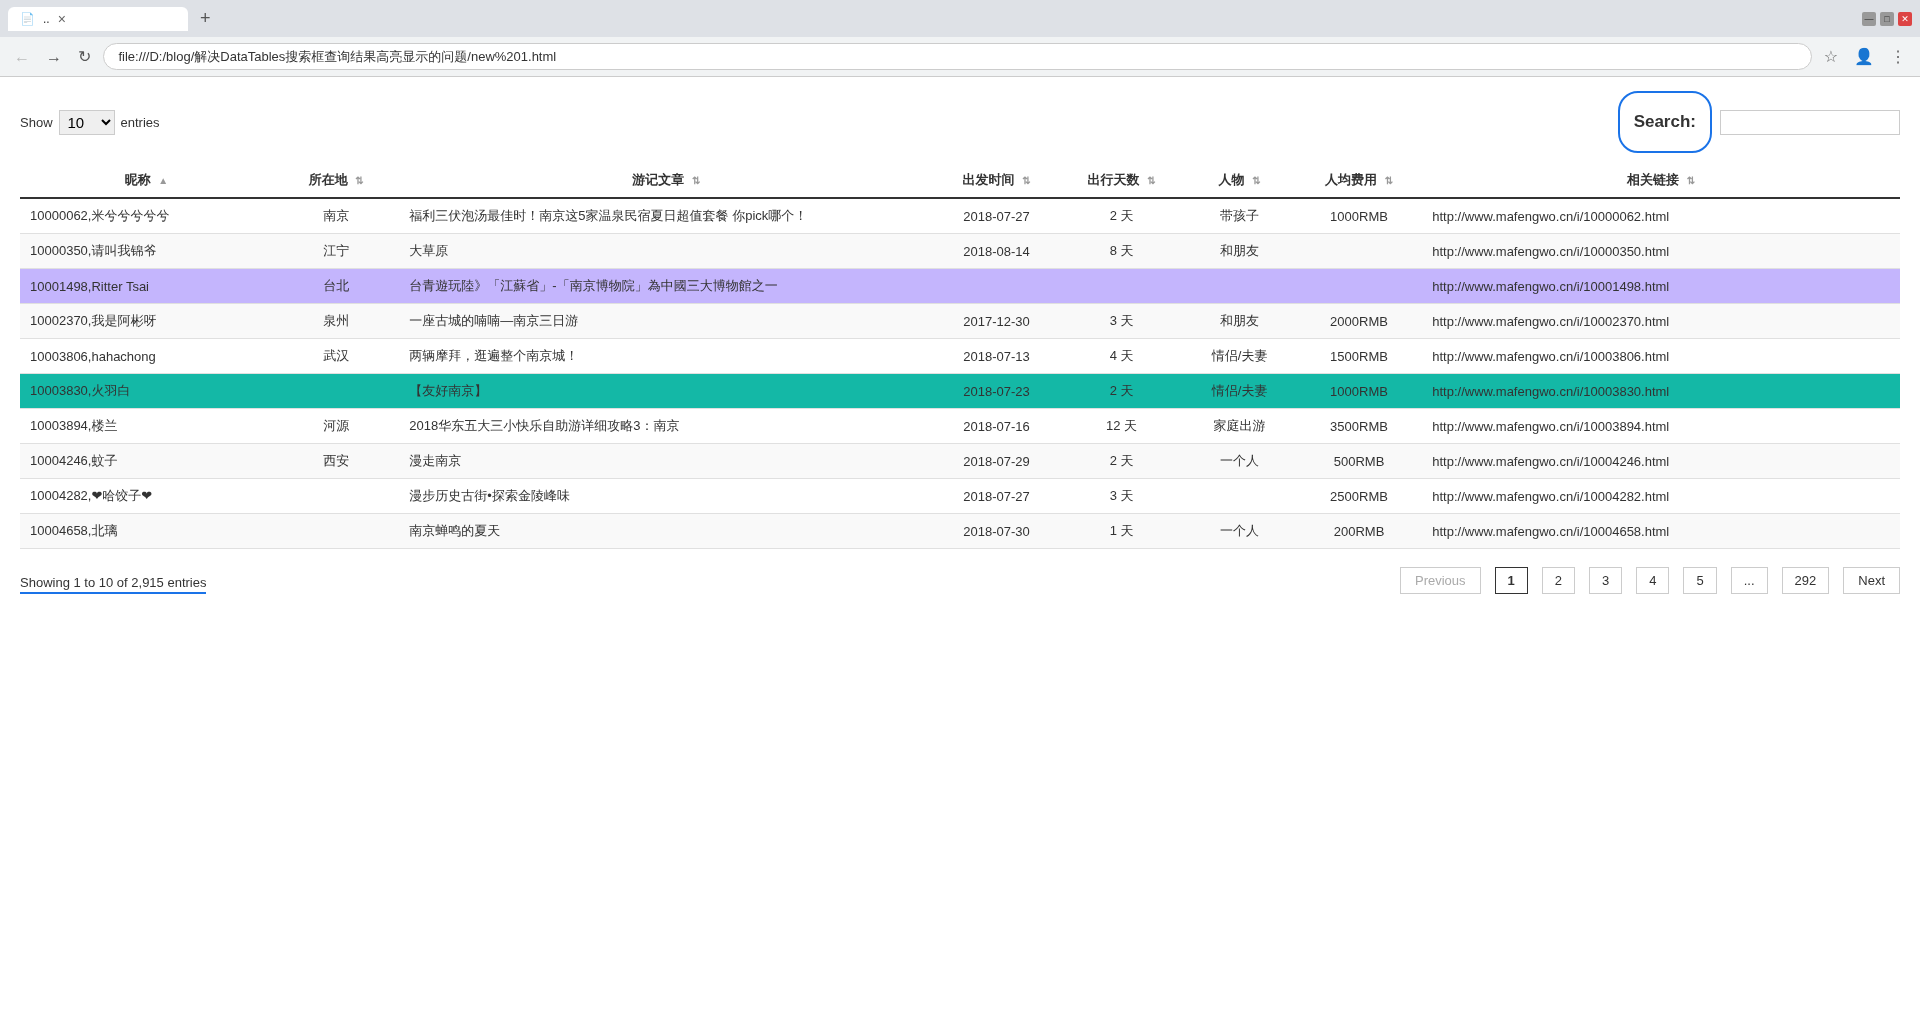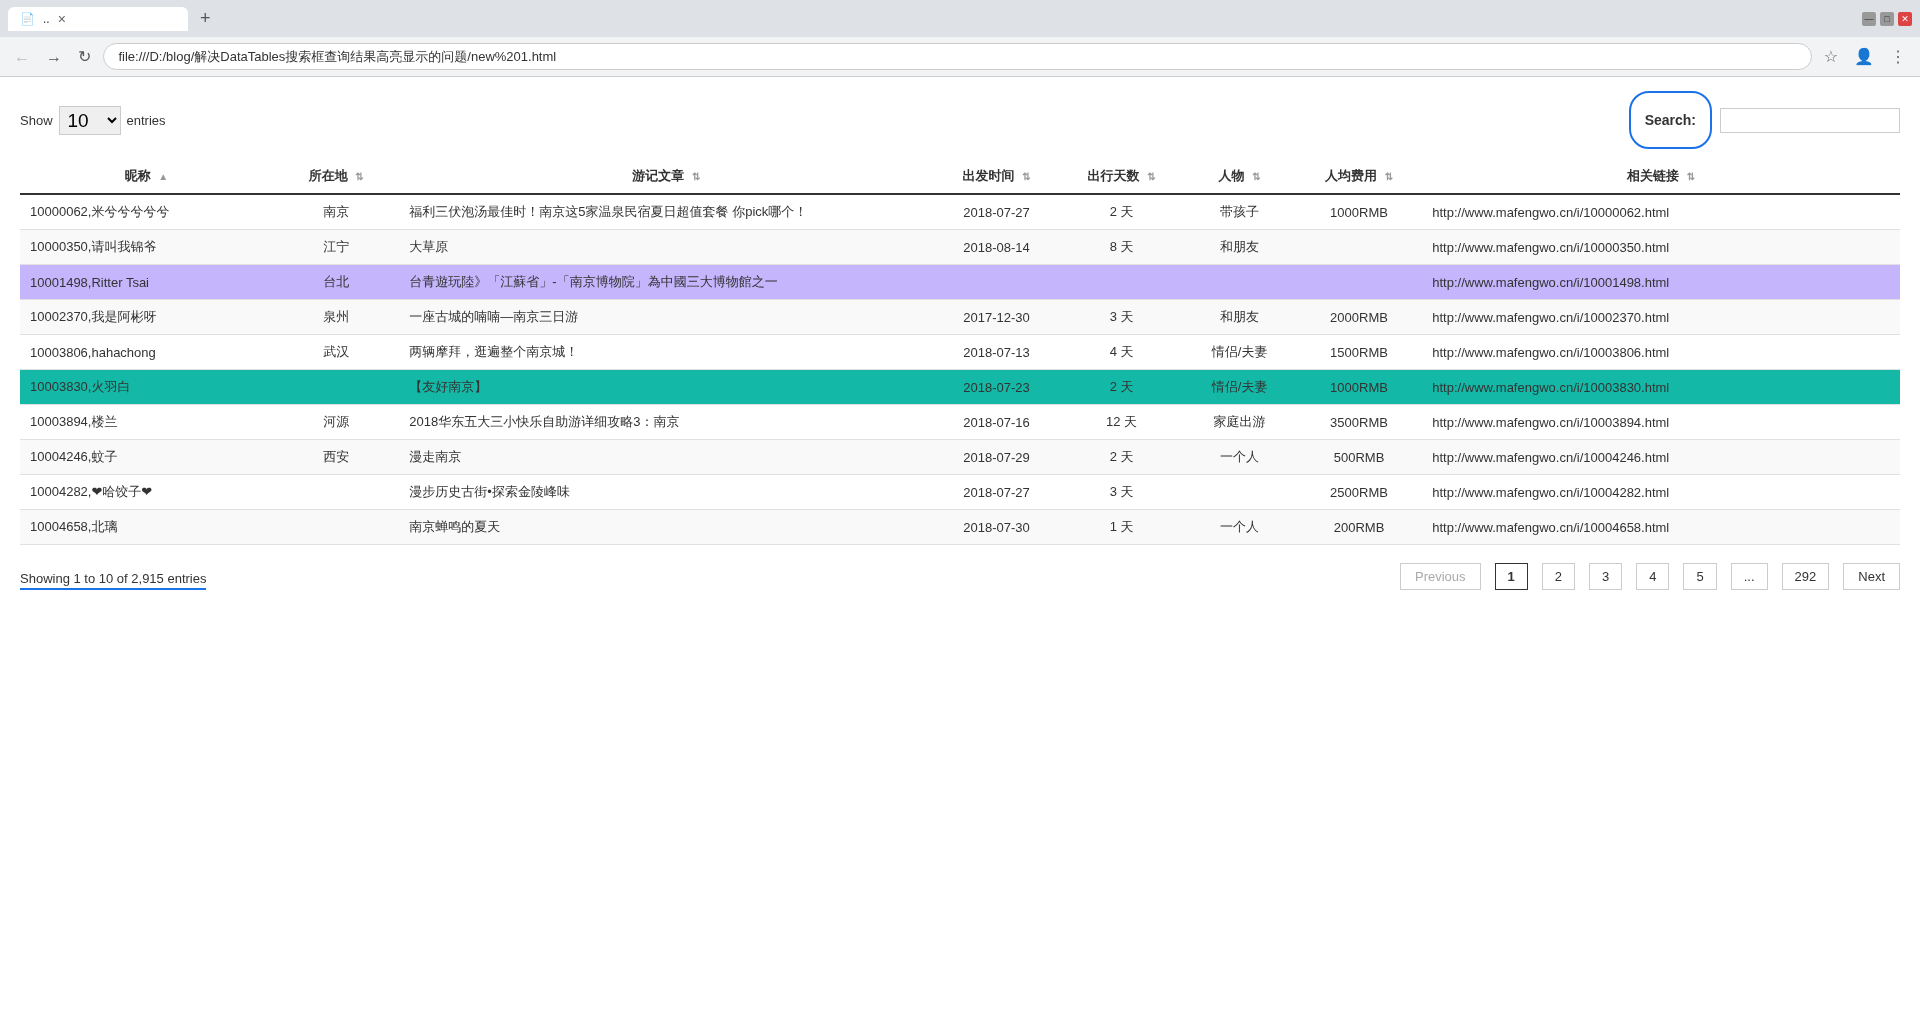--- a/index.html
+++ b/index.html
@@ -19,23 +19,23 @@
     .browser-actions span { cursor: pointer; padding: 4px; }
     .window-controls { display: flex; gap: 4px; align-items: center; margin-left: 8px; }
     .win-btn { width: 14px; height: 14px; border-radius: 2px; background: #999; cursor: pointer; display: flex; align-items: center; justify-content: center; font-size: 10px; }
 
     
     .page-content { padding: 14px 20px; }
 
     
     .dt-top-controls { display: flex; justify-content: space-between; align-items: center; margin-bottom: 10px; }
     .dt-show-entries { display: flex; align-items: center; gap: 6px; font-size: 13px; }
-    .dt-show-entries select { border: 1px solid #ccc; padding: 2px 4px; font-size: 19px; }
+    .dt-show-entries select { border: 1px solid #ccc; padding: 2px 4px; font-size: 15px; }
     .dt-search { display: flex; align-items: center; gap: 8px; }
-    .dt-search-btn { border: 2px solid #1a73e8; border-radius: 20px; padding: 19px 14px; background: none; cursor: pointer; font-size: 14px; font-weight: bold; color: #333; }
+    .dt-search-btn { border: 2px solid #1a73e8; border-radius: 20px; padding: 19px 14px; background: none; cursor: pointer; font-size: 17px; font-weight: bold; color: #333; }
     .dt-search-input { border: 1px solid #ccc; padding: 4px 8px; font-size: 13px; width: 180px; }
 
     
     table { width: 100%; border-collapse: collapse; font-size: 13px; }
     thead tr { border-bottom: 2px solid #333; }
     th { padding: 8px 10px; text-align: center; font-weight: bold; cursor: pointer; white-space: nowrap; position: relative; }
     th .sort-icon { margin-left: 4px; color: #999; font-size: 10px; }
     td { padding: 8px 10px; border-bottom: 1px solid #e0e0e0; vertical-align: middle; }
     tr:nth-child(even) { background: #f9f9f9; }
     tr:nth-child(odd) { background: #fff; }

